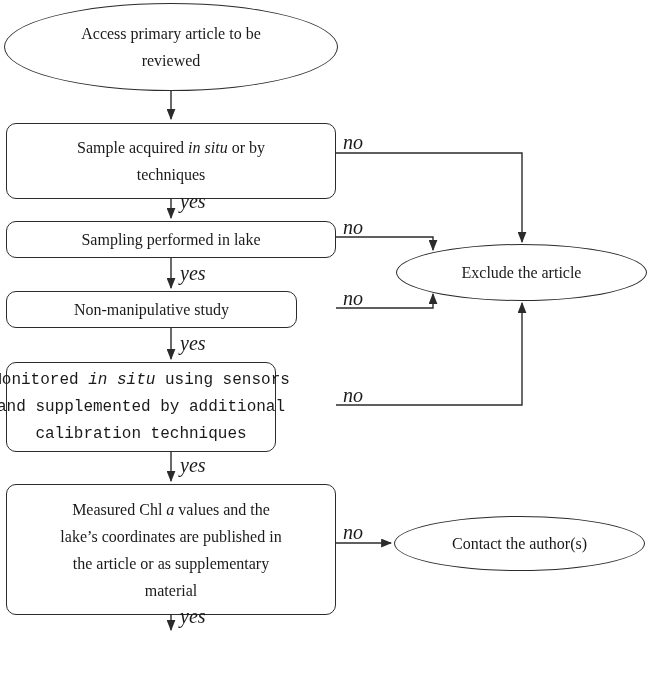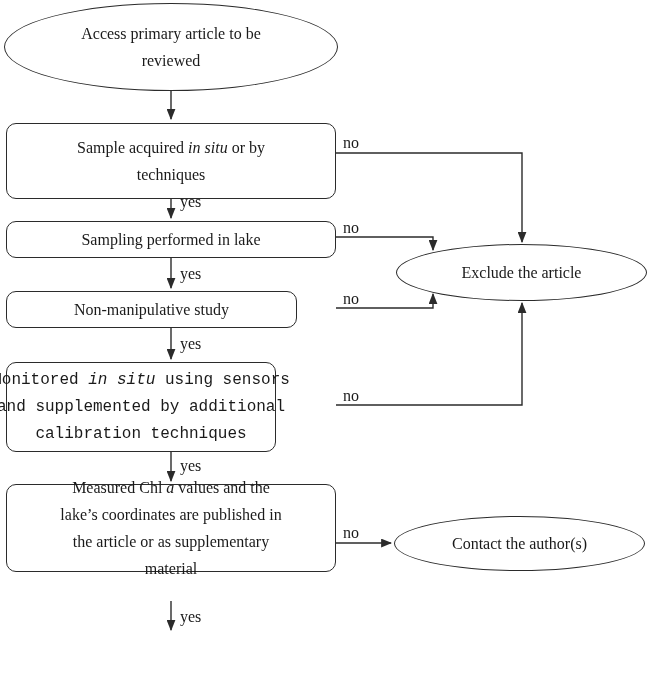--- a/index.html
+++ b/index.html
@@ -8,21 +8,21 @@
   #flowchart{position:absolute;inset:0;width:649px;height:685px;}
   svg.edges{position:absolute;left:0;top:0;width:649px;height:685px;}
   svg.edges line, svg.edges polyline{stroke:#2b2b2b;stroke-width:1.4;fill:none;}
   .node{position:absolute;display:flex;flex-direction:column;justify-content:center;
         align-items:center;background:#ffffff;border:1.6px solid #2b2b2b;
         text-align:center;font-size:16px;line-height:27px;box-sizing:border-box;}
   .box{border-radius:10px;}
   .ellipse{border-radius:50%;}
   .line{white-space:nowrap;}
   .it{font-style:italic;}
-  .edge-label{position:absolute;font-size:16px;line-height:19px;color:#1a1a1a;}
+  .edge-label{position:absolute;font-size:20px;line-height:19px;color:#1a1a1a;font-style:italic;}
 </style>
 </head>
 <body>
 
 <div id="flowchart">
 
   <svg class="edges" viewBox="0 0 649 685">
     <defs>
       <marker id="arrow" viewBox="0 0 10 8" refX="9" refY="4" markerWidth="11" markerHeight="9" markerUnits="userSpaceOnUse" orient="auto">
         <path d="M0,0 L10,4 L0,8 z" fill="#2b2b2b"></path>
@@ -58,21 +58,21 @@
   <div class="node box" style="left:6px;top:291px;width:291px;height:37px;">
     <div class="line"><span>Non-manipulative study</span></div>
   </div>
 
   <div class="node box" style="left:6px;top:362px;width:270px;height:90px;font-family:Liberation Mono, monospace;">
     <div class="line"><span>Monitored </span><span class="it">in situ</span><span> using sensors</span></div>
     <div class="line"><span>and supplemented by additional</span></div>
     <div class="line"><span>calibration techniques</span></div>
   </div>
 
-  <div class="node box" style="left:6px;top:484px;width:330px;height:88px;">
+  <div class="node box" style="left:6px;top:484px;width:330px;height:131px;">
     <div class="line"><span>Measured Chl </span><span class="it">a</span><span> values and the</span></div>
     <div class="line"><span>lake’s coordinates are published in</span></div>
     <div class="line"><span>the article or as supplementary</span></div>
     <div class="line"><span>material</span></div>
   </div>
 
 
   <div class="node ellipse" style="left:396px;top:244px;width:251px;height:57px;">
     <div class="line"><span>Exclude the article</span></div>
   </div>

